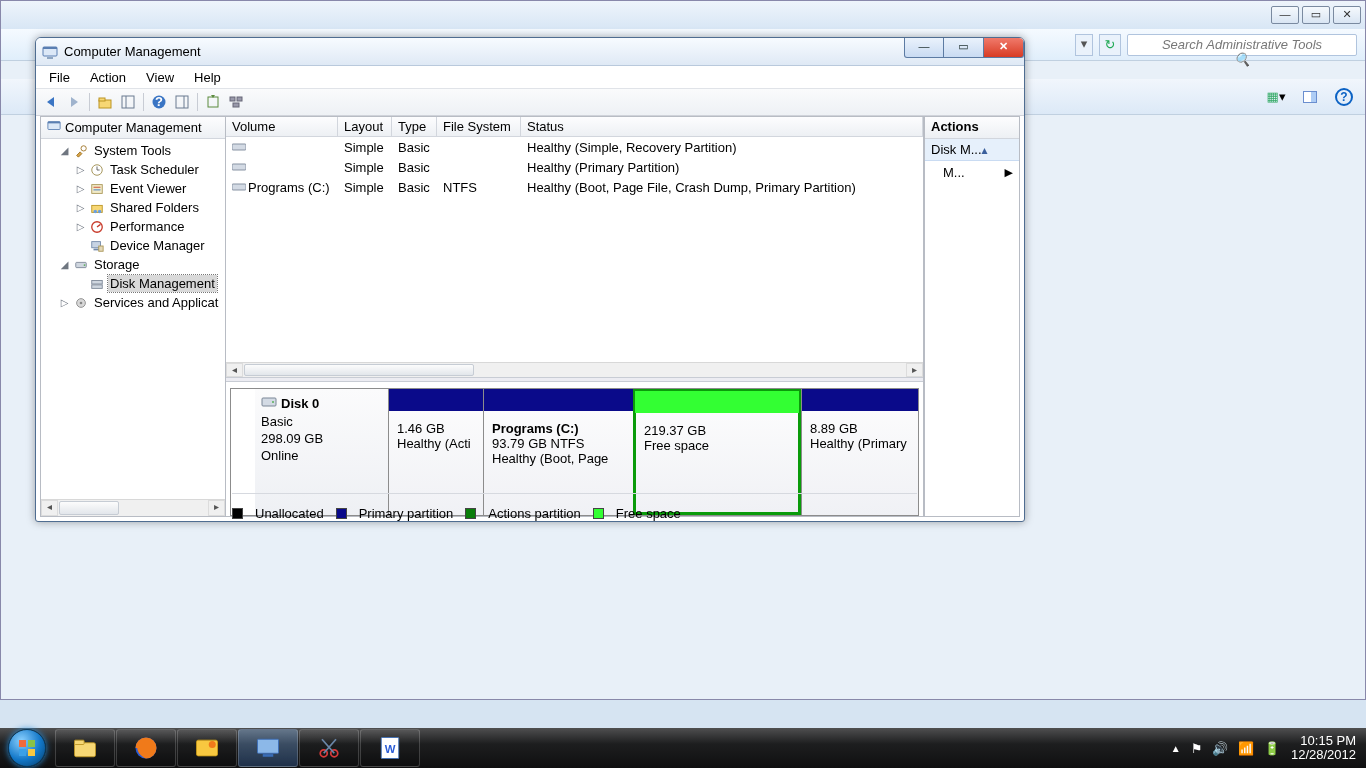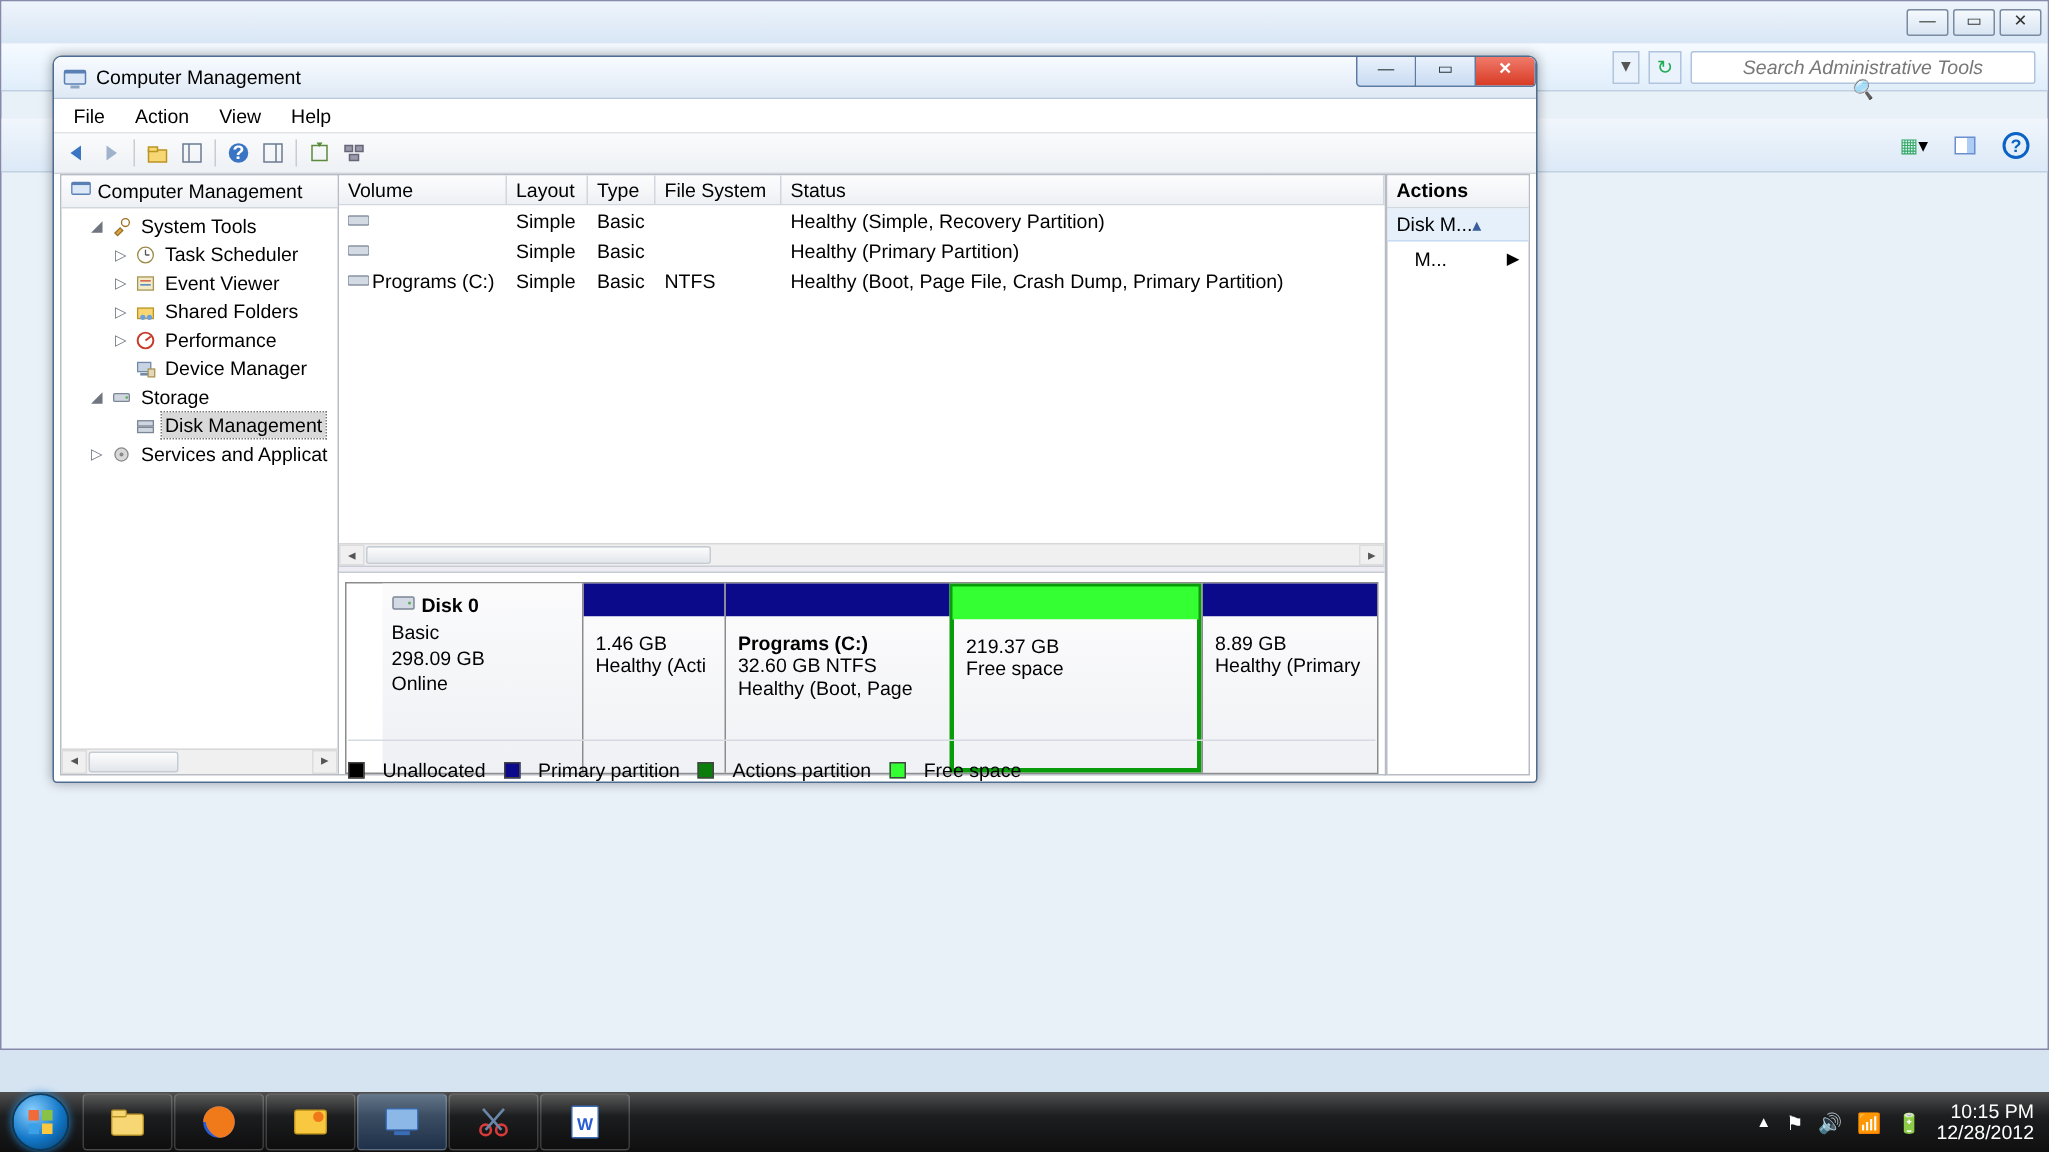--- a/index.html
+++ b/index.html
@@ -398,21 +398,21 @@
               <div class="body">
                 <div class="pname"></div>
                 <div>1.46 GB</div>
                 <div>Healthy (Acti</div>
               </div>
             </div>
             <div class="part" style="width:150px;">
               <div class="bar primary"></div>
               <div class="body">
                 <div class="pname">Programs  (C:)</div>
-                <div>32.60 GB NTFS</div>
+                <div>93.79 GB NTFS</div>
                 <div>Healthy (Boot, Page</div>
               </div>
             </div>
             <div class="part free" style="width:168px;">
               <div class="bar"></div>
               <div class="body">
                 <div class="pname"></div>
                 <div>219.37 GB</div>
                 <div>Free space</div>
               </div>

